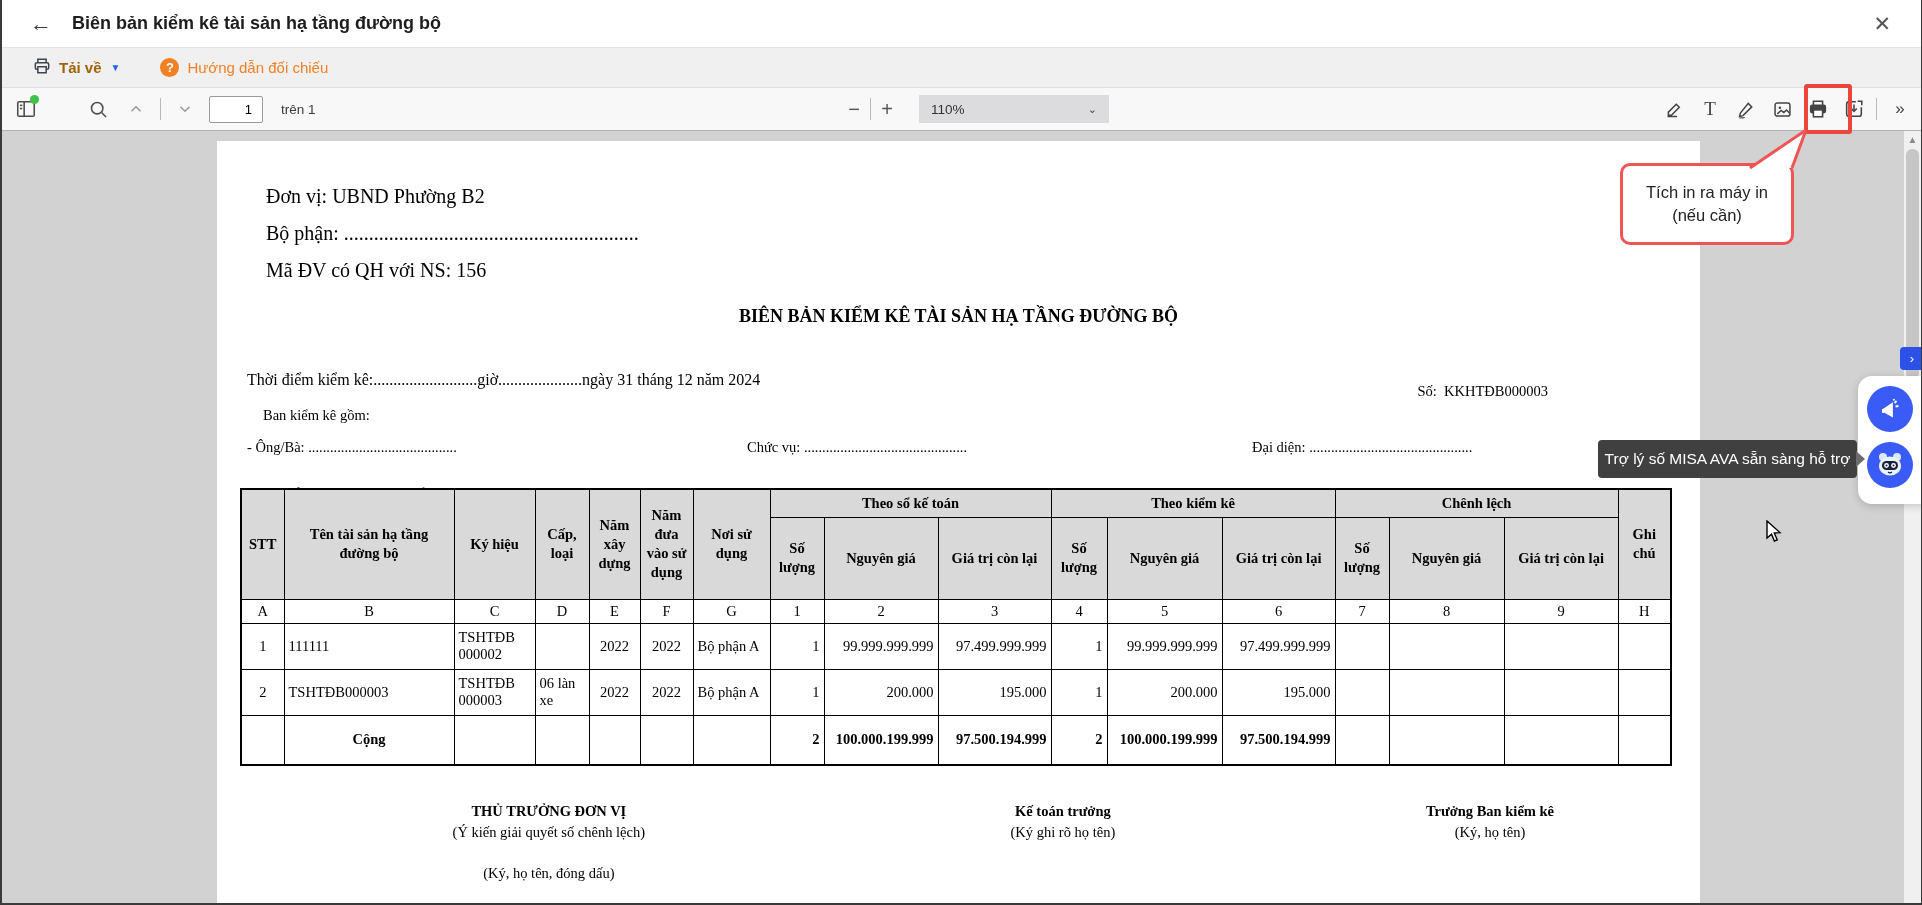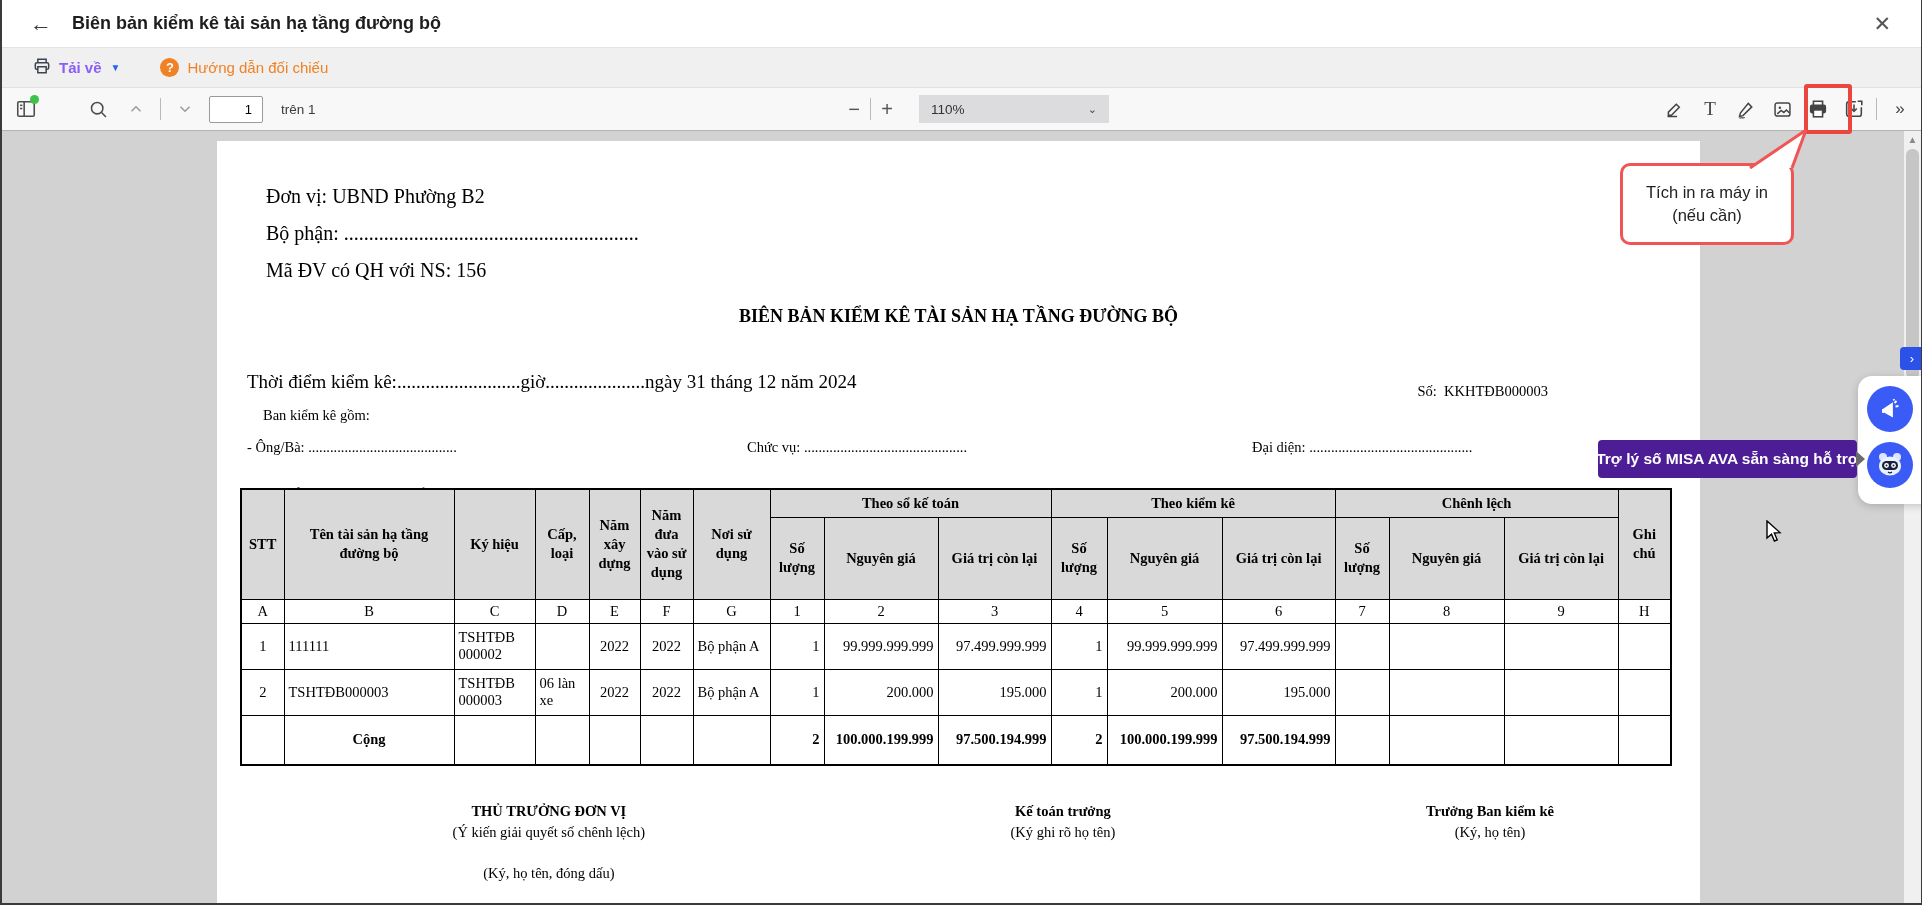--- a/index.html
+++ b/index.html
@@ -11,21 +11,21 @@
   .titlebar { height:48px; background:#fff; display:flex; align-items:center; padding:0 24px 0 28px;
               border-bottom:1px solid #e3e3e3; }
   .back-arrow { font-size:22px; color:#3c3c3c; cursor:pointer; margin-right:20px; line-height:1; }
   .app-title { font-size:18px; font-weight:bold; color:#1d1d1f; flex:1; }
   .close-x { font-size:21px; color:#555; cursor:pointer; padding:0 6px; }
 
   
   .actionbar { height:40px; background:#f0f0f0; display:flex; align-items:center; padding:0 30px; gap:8px;
                border-bottom:1px solid #e0e0e0; }
   .dl-group { display:flex; align-items:center; gap:7px; cursor:pointer; }
-  .dl-label { color:#8b5cf6; font-size:15px; font-weight:600; }
+  .dl-label { color:#a16207; font-size:15px; font-weight:600; }
   .dl-caret { color:#2a65f0; font-size:10px; margin-left:2px; }
   .help-group { display:flex; align-items:center; gap:8px; margin-left:32px; cursor:pointer; }
   .q-circle { width:19px; height:19px; border-radius:50%; background:#f08124; color:#fff; font-size:13px;
               font-weight:bold; display:flex; align-items:center; justify-content:center; }
   .help-label { color:#f08124; font-size:15px; font-weight:500; }
 
   
   .pdfbar { height:43px; background:#f8f8f9; border-bottom:1px solid #b3b3b3; display:flex; align-items:center;
             position:relative; padding:0 10px; }
   .pb-left { display:flex; align-items:center; gap:10px; }
@@ -54,21 +54,21 @@
           font-family:"Liberation Serif",serif; color:#000; }
 
   .doc-head { position:absolute; top:44px; left:49px; }
   .doc-head div { font-size:20px; font-weight:normal; margin-bottom:14px; }
   .form-block { position:absolute; top:48px; left:1040px; width:345px; text-align:center; }
   .form-no { font-size:15.5px; font-weight:bold; margin-bottom:6px; }
   .form-note { font-size:14.5px; line-height:20px; }
 
   .doc-title { position:absolute; top:165px; width:100%; text-align:center; font-size:18px; font-weight:bold; }
   .doc-no { position:absolute; top:198px; right:152px; font-size:14.5px; white-space:pre;margin-top:44px; }
-  .line-time { position:absolute; top:230px; left:30px; font-size:19px; }
+  .line-time { position:absolute; top:230px; left:30px; font-size:16px; }
   .line-committee { position:absolute; top:266px; left:46px; font-size:14.5px; }
   .line-person { position:absolute; top:298px; left:30px; right:30px; font-size:14.5px; display:flex;gap:45px; }
   .lp1 { width:455px; } .lp2 { width:460px; } .lp3 { flex:1; }
   .line-result { position:absolute; top:344px; left:30px; font-size:20px; }
 
   
   table.kk { position:absolute; top:347px; left:23px; border-collapse:collapse; table-layout:fixed;
              width:1430px; font-size:14.5px; }
   table.kk th, table.kk td { border:1px solid #000; padding:1px 4px; overflow-wrap:break-word; }
   table.kk { border:2px solid #000; }
@@ -94,23 +94,23 @@
   .callout-tail { position:absolute; left:1738px; top:122px; z-index:22; }
 
   .assist-tab { position:absolute; left:1898px; top:347px; width:24px; height:23px; background:#2b51e8;
                 border-radius:4px 0 0 4px; color:#fff; font-size:13px; display:flex; align-items:center;
                 justify-content:center; z-index:11; cursor:pointer; }
   .assist-panel { position:absolute; left:1856px; top:376px; width:70px; height:128px; background:#fff;
                   border-radius:14px 0 0 14px; box-shadow:0 2px 8px rgba(0,0,0,.18); z-index:10; }
   .a-circle { position:absolute; left:9px; width:46px; height:46px; border-radius:50%; background:#3b5bf6;
               display:flex; align-items:center; justify-content:center; cursor:pointer; }
   .a-circle.c1 { top:10px; } .a-circle.c2 { top:66px; }
-  .assist-tooltip { position:absolute; left:1596px; top:440px; width:259px; height:38px; background:#4c1d95;
+  .assist-tooltip { position:absolute; left:1596px; top:440px; width:259px; height:38px; background:#404040;
                     color:#fff; border-radius:4px; font-size:15.5px; display:flex; align-items:center;
-                    justify-content:center; z-index:12; white-space:nowrap;font-weight:bold; }
+                    justify-content:center; z-index:12; white-space:nowrap; }
   .assist-tooltip:after { content:""; position:absolute; right:-8px; top:11px; border:8px solid transparent;
                           border-right:none; border-left:9px solid #6b6b6b; }
   .cursor { position:absolute; left:1763px; top:520px; z-index:30; pointer-events:none; }
 </style>
 </head>
 <body>
 
 <div class="titlebar">
   <span class="back-arrow">←</span>
   <span class="app-title">Biên bản kiểm kê tài sản hạ tầng đường bộ</span>

